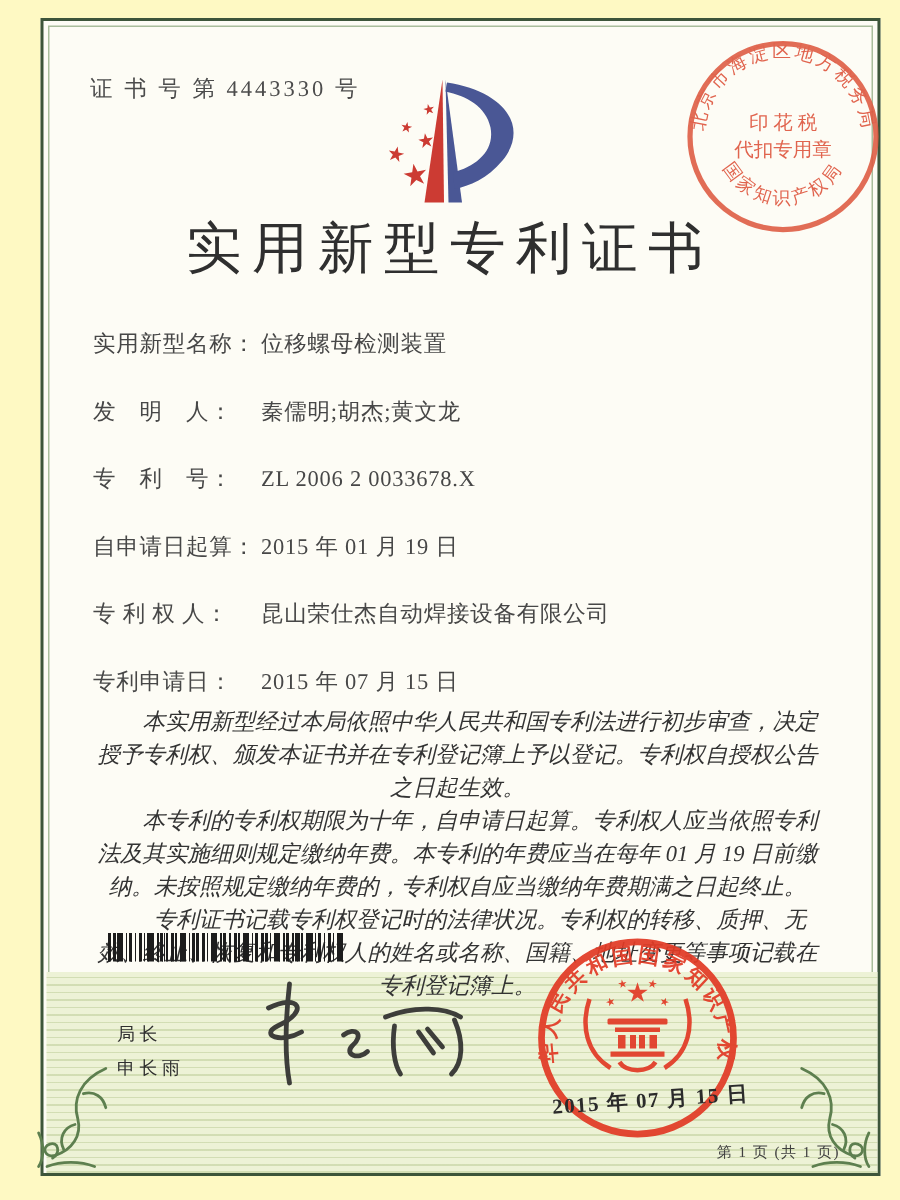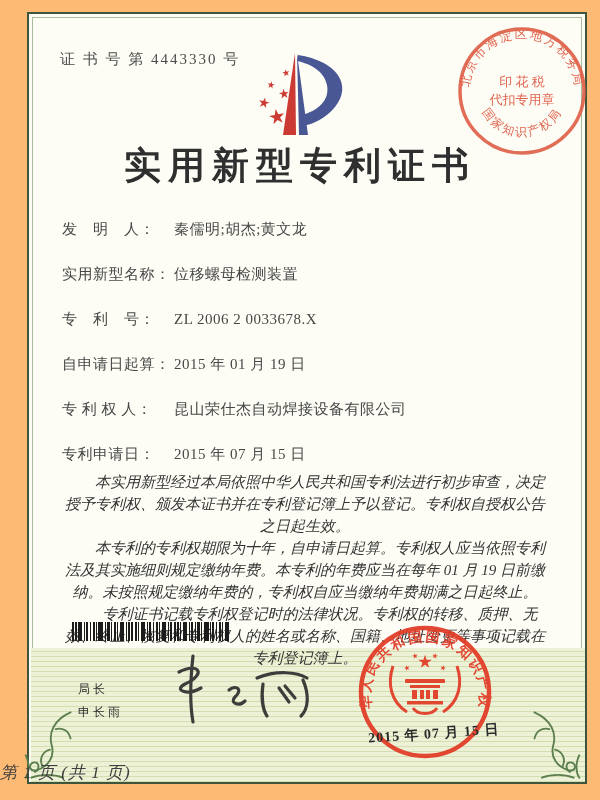--- a/index.html
+++ b/index.html
@@ -1,27 +1,27 @@
 <!DOCTYPE html>
 <html><head>
 <meta charset="utf-8">
 <style>
   html,body{margin:0;padding:0;}
   body{width:600px;height:800px;overflow:hidden;background:#e9e7da;
        font-family:"Liberation Serif","DejaVu Serif",serif;}
-  .page{position:relative;width:600px;height:800px;background:#fdba74;}
+  .page{position:relative;width:600px;height:800px;background:#fef9c3;}
   .paper{position:absolute;left:27px;top:12px;right:13px;bottom:16px;
          background:#fdfcf5;border:2px solid #3d553a;
          box-shadow:inset 0 0 0 3px #fdfcf5, inset 0 0 0 4px #a9bd9c;}
   .cert-no{position:absolute;left:60px;top:50px;font-size:15px;letter-spacing:2px;
            color:#4c4c4c;z-index:2;}
   .logo-svg{position:absolute;left:233px;top:48px;width:132px;height:92px;z-index:2;}
   .tax-stamp-svg{position:absolute;left:455px;top:24px;width:134px;height:134px;z-index:3;opacity:.88;}
   .title{position:absolute;left:0;width:600px;top:141px;margin:0;text-align:center;
-         font-size:37px;font-weight:700;letter-spacing:7px;color:#2f2f2f;z-index:2;}
+         font-size:37px;font-weight:400;letter-spacing:7px;color:#2f2f2f;z-index:2;}
   .fields{position:absolute;left:62px;top:220px;z-index:2;}
   .field{height:45px;font-size:15px;color:#474747;letter-spacing:.5px;}
   .field .lbl{display:inline-block;min-width:112px;}
   .paras{position:absolute;left:62px;top:471px;width:486px;font-size:15px;line-height:22px;
          color:#333;font-style:italic;z-index:2;}
   .paras p{margin:0;text-indent:2em;text-align:center;}
   .barcode{position:absolute;left:72px;top:622px;width:158px;height:19px;z-index:2;
     background-image:
       repeating-linear-gradient(90deg,#1c1c1c 0 1px,transparent 1px 3px),
       repeating-linear-gradient(90deg,#1c1c1c 0 2px,transparent 2px 7px),
@@ -31,22 +31,22 @@
         background-image:repeating-linear-gradient(0deg,rgba(125,155,70,.24) 0 1px,transparent 1px 5px);}
   .officer{position:absolute;left:78px;top:678px;z-index:2;font-size:12px;
            letter-spacing:3px;color:#2e2e2e;line-height:23px;}
   .signature-svg{position:absolute;left:165px;top:650px;width:150px;height:78px;z-index:2;}
   .seal-svg{position:absolute;left:355px;top:622px;width:140px;height:140px;z-index:3;opacity:.93;}
   .seal-date{position:absolute;left:368px;top:725px;z-index:4;font-size:14px;font-weight:700;
              color:#2b2b2b;letter-spacing:1px;transform:rotate(-4deg);white-space:nowrap;}
   .orn{position:absolute;width:56px;height:74px;z-index:2;}
   .orn-left{left:22px;bottom:18px;}
   .orn-right{right:17px;bottom:18px;transform:scaleX(-1);}
-  .footer{position:absolute;left:0;width:560px;top:761px;text-align:left;z-index:2;
-          font-size:17px;color:#3f3f3f;letter-spacing:1px;font-style:italic;}
+  .footer{position:absolute;left:0;width:560px;top:761px;text-align:right;z-index:2;
+          font-size:10px;color:#3f3f3f;letter-spacing:1px;}
 </style>
 </head>
 <body>
 
 <div class="page">
   <div class="paper"></div>
 
   <div class="cert-no">证 书 号 第 4443330 号</div>
 
   <svg class="logo-svg" viewBox="0 0 132 90">
@@ -78,24 +78,24 @@
       <textPath href="#taxBot" startOffset="50%">国家知识产权局</textPath>
     </text>
     <text x="67" y="62" font-size="13" fill="#dd5038" text-anchor="middle">印 花 税</text>
     <text x="67" y="80" font-size="13" fill="#dd5038" text-anchor="middle">代扣专用章</text>
   </svg>
 
   <h1 class="title">实用新型专利证书</h1>
 
   <div class="fields">
     <div class="field">
-      <span class="lbl">发　明　人：</span><span>秦儒明;胡杰;黄文龙</span>
+      <span class="lbl">实用新型名称：</span><span>位移螺母检测装置</span>
     </div>
     <div class="field">
-      <span class="lbl">实用新型名称：</span><span>位移螺母检测装置</span>
+      <span class="lbl">发　明　人：</span><span>秦儒明;胡杰;黄文龙</span>
     </div>
     <div class="field">
       <span class="lbl">专　利　号：</span><span>ZL 2006 2 0033678.X</span>
     </div>
     <div class="field">
       <span class="lbl">自申请日起算：</span><span>2015 年 01 月 19 日</span>
     </div>
     <div class="field">
       <span class="lbl">专 利 权 人：</span><span>昆山荣仕杰自动焊接设备有限公司</span>
     </div>

